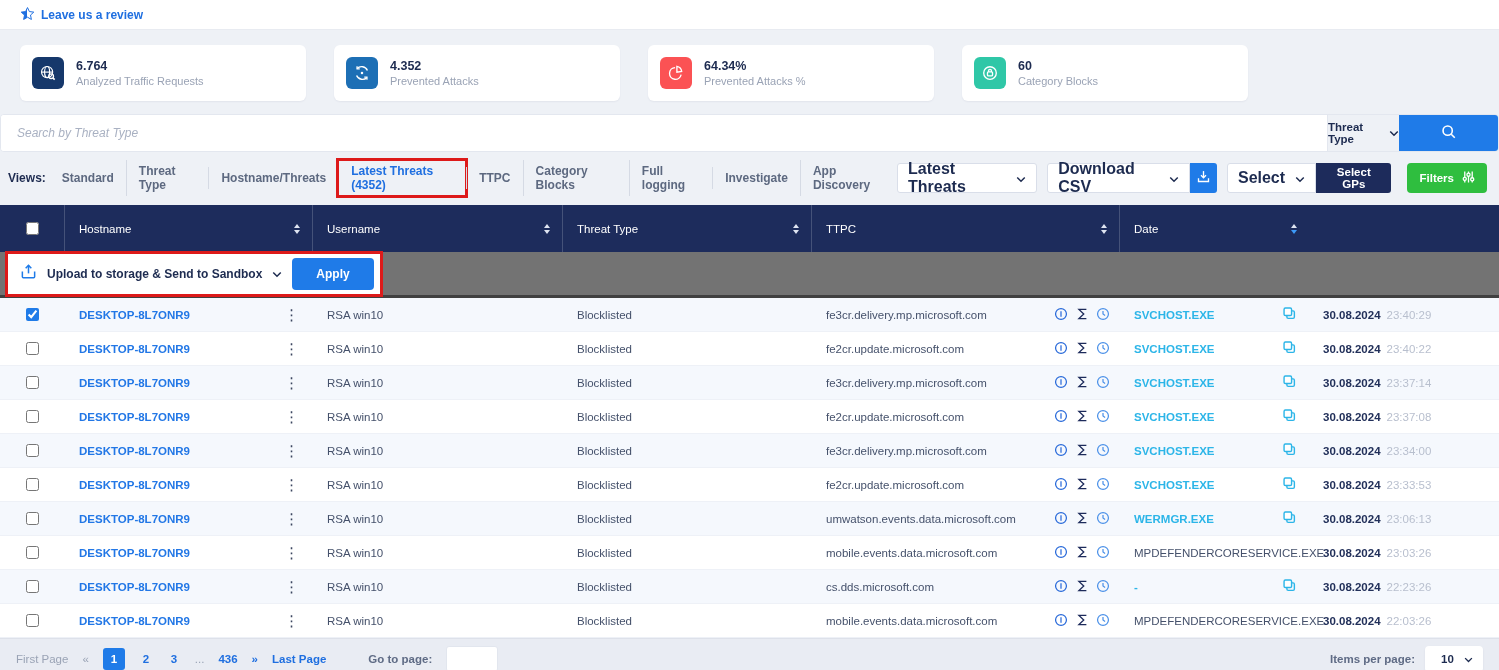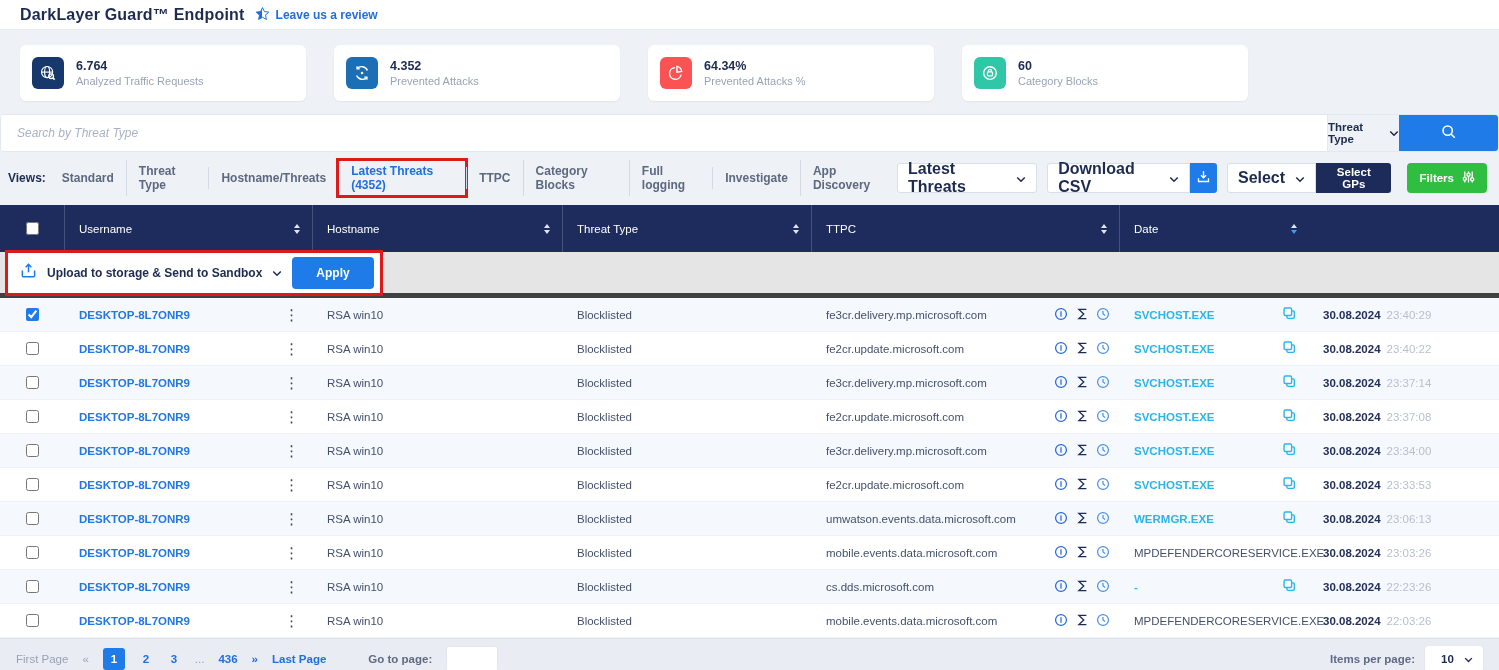--- a/index.html
+++ b/index.html
@@ -58,21 +58,21 @@
     padding:0 12px 0 14px; border-right:1px solid rgba(255,255,255,.18); cursor:pointer; }
   .th:last-child { border-right:0; }
   .th-check { display:flex; align-items:center; justify-content:center; height:100%; border-right:1px solid rgba(255,255,255,.18); }
   .sort { display:flex; flex-direction:column; gap:2px; }
   .car { width:0; height:0; border-left:3.5px solid transparent; border-right:3.5px solid transparent; }
   .car.up { border-bottom:4.5px solid #dfe5f2; }
   .car.down { border-top:4.5px solid #dfe5f2; }
   .th-date .car.down { border-top-color:#3d9bfa; }
 
   
-  .bulk-row { height:46px; background:#e5e5e5; display:flex; align-items:center; padding-left:5px; border-bottom:5px solid #404040; }
+  .bulk-row { height:46px; background:#737373; display:flex; align-items:center; padding-left:5px; border-bottom:3px solid #404040; }
   .bulk-box { display:flex; align-items:center; gap:10px; border:3px solid #dd1a1a; padding:4px 6px 4px 12px; background:#fff; }
   .bulk-label { font-size:12px; font-weight:bold; color:#1d2b50; display:flex; align-items:center; gap:10px; cursor:pointer; }
   .btn-apply { background:#1f7be8; color:#fff; border:0; border-radius:4px; font-size:12px; font-weight:bold;
     padding:9px 24px; cursor:pointer; }
 
   
   .trow { height:34px; border-bottom:1px solid #eef1f7; font-size:11.5px; color:#45516b; background:#fff; }
   .trow:nth-child(odd) { background:#f5f8fd; }
   .cell { padding-left:14px; display:flex; align-items:center; }
   .cell-check { justify-content:center; padding-left:0; }
@@ -105,21 +105,20 @@
     padding:0 6px; font-family:"Liberation Sans", sans-serif; }
   .pag-right { display:flex; align-items:center; gap:10px; }
   .ipp-label { color:#5f6b85; font-weight:bold; }
   .ipp-select { width:58px; height:26px; background:#fff; border-radius:4px; display:flex; align-items:center;
     justify-content:center; gap:10px; font-weight:bold; color:#1d2b50; cursor:pointer; box-shadow:0 1px 2px rgba(30,42,80,.08);padding-left:6px; }
 </style>
 </head>
 <body>
 
 <div class="topbar">
-  <span class="page-title">DarkLayer Guard™ Endpoint</span>
   <span class="review-link">
     <span>
       <svg width="15" height="15" viewBox="0 0 24 24">
           <defs>
             <linearGradient id="hg">
               <stop offset="50%" stop-color="#1f6fe0"></stop>
               <stop offset="50%" stop-color="#ffffff"></stop>
             </linearGradient>
           </defs>
           <path d="M12 2.5l3 6.4 7 .9-5.2 4.7 1.4 7-6.2-3.6-6.2 3.6 1.4-7L2 9.8l7-.9z" fill="url(#hg)" stroke="#1f6fe0" stroke-width="1.6"></path>
@@ -259,28 +258,28 @@
     </button>
   </div>
 </div>
 
 <div class="table-wrap">
   <div class="grid-row thead">
     <div class="th-check">
       <input type="checkbox" style="">
     </div>
     <div class="th">
-      <span>Username</span>
+      <span>Hostname</span>
       <span class="sort">
           <i class="car up"></i>
           <i class="car down"></i>
         </span>
     </div>
     <div class="th">
-      <span>Hostname</span>
+      <span>Username</span>
       <span class="sort">
           <i class="car up"></i>
           <i class="car down"></i>
         </span>
     </div>
     <div class="th">
       <span>Threat Type</span>
       <span class="sort">
           <i class="car up"></i>
           <i class="car down"></i>

